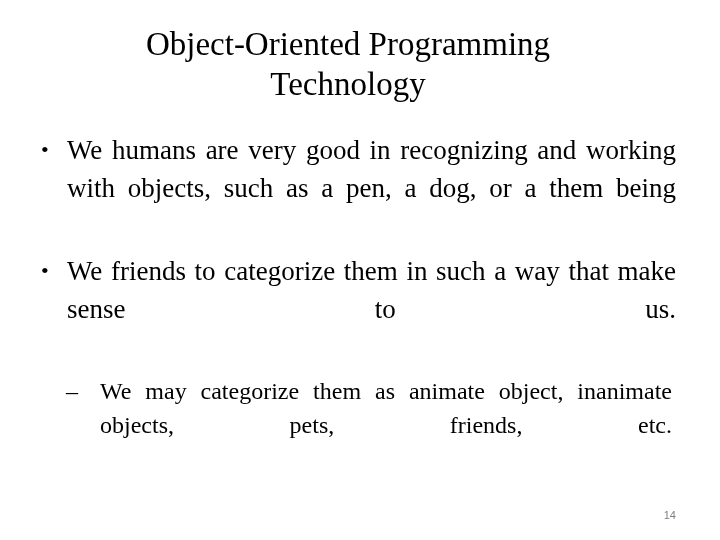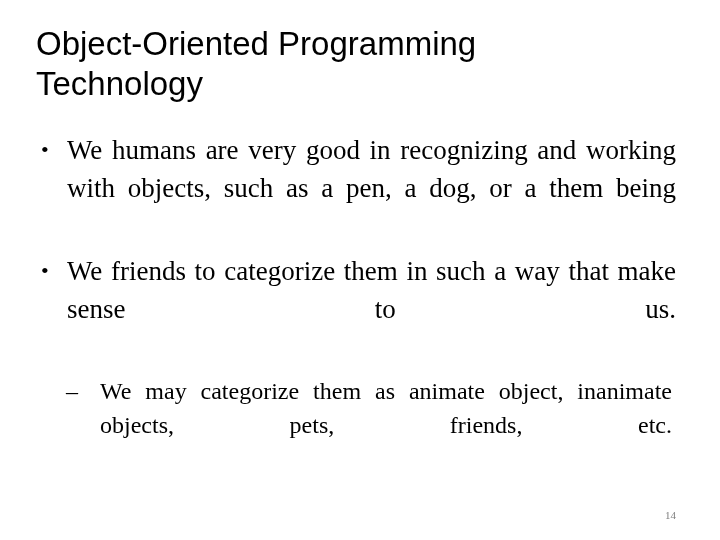--- a/index.html
+++ b/index.html
@@ -16,24 +16,25 @@
     width: 720px;
     height: 540px;
     background: #ffffff;
     overflow: hidden;
     color: #000000;
   }
 
   
   .title {
     position: absolute;
-    left: 36px;
+    left: 28px;
     top: 24px;
     width: 640px;
-    font-family: Liberation Sans, sans-serif;
+    text-align: center;
+    font-family: Liberation Serif, serif;
     font-size: 33px;
     line-height: 40px;
     font-weight: normal;
     letter-spacing: 0px;
     color: #000000;
     white-space: pre-line;
   }
 
   
   .body-block {
@@ -99,21 +100,21 @@
 
   .bold {
     font-weight: normal;
   }
 
   
   .page-number {
     position: absolute;
     right: 44px;
     bottom: 18px;
-    font-family: Liberation Serif, serif;
+    font-family: Liberation Sans, sans-serif;
     font-size: 11px;
     line-height: 13px;
     color: #808080;
   }
 </style>
 </head>
 <body>
 
 <div class="slide">
 

